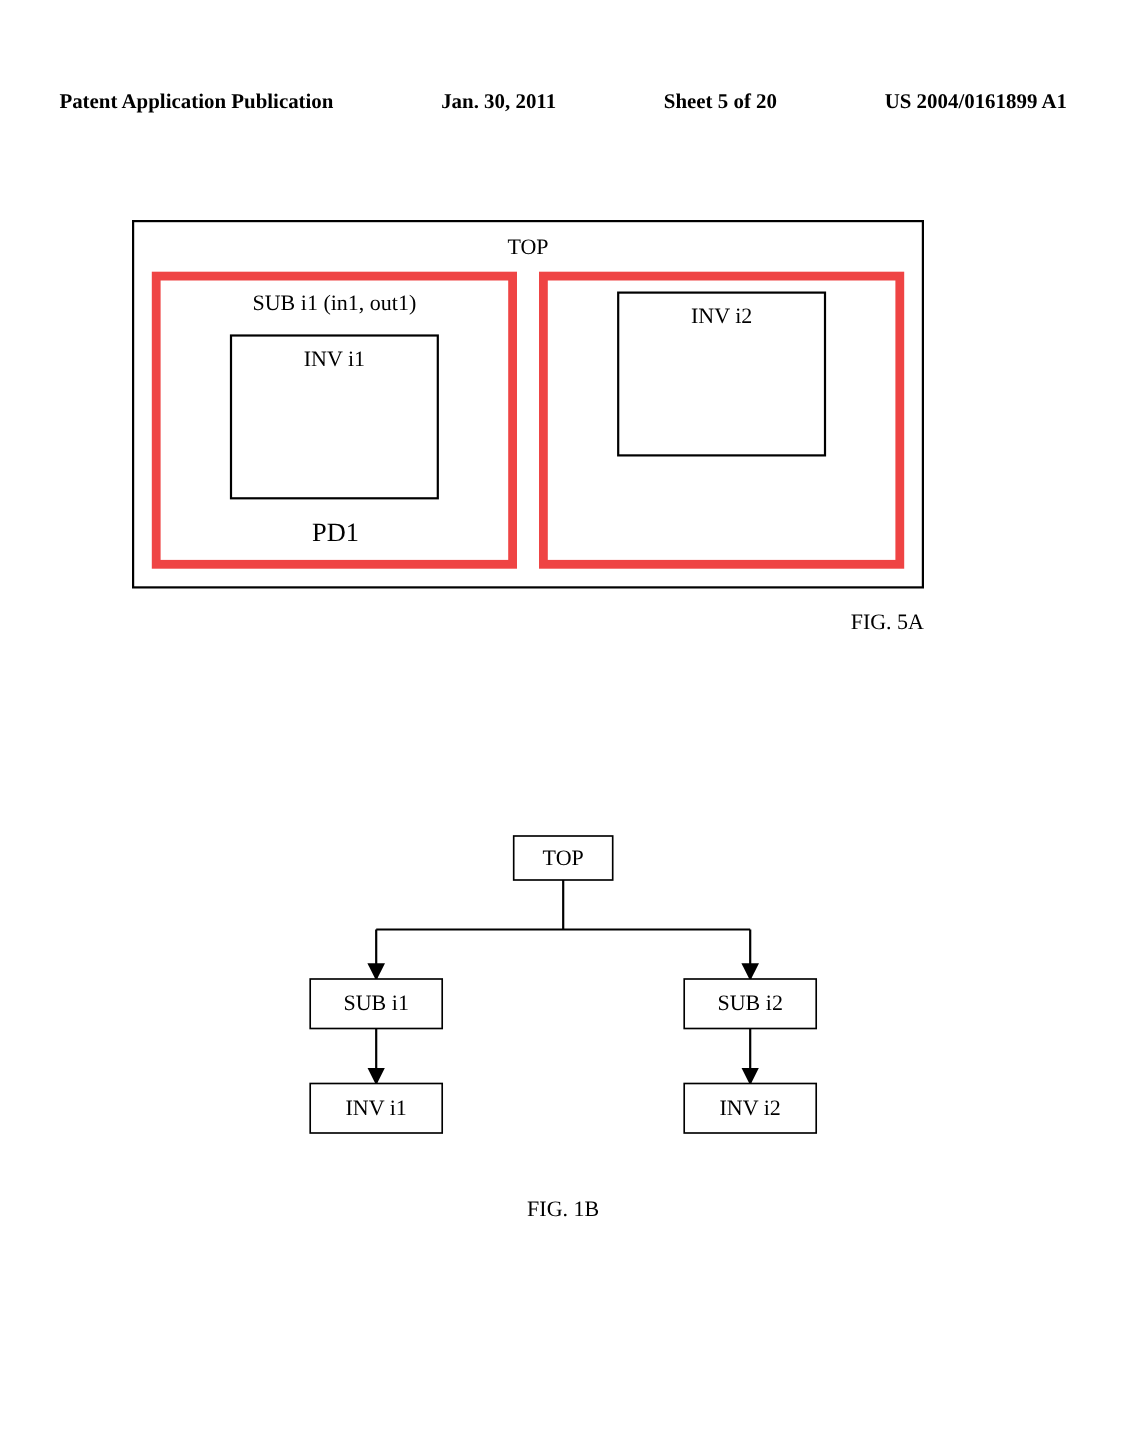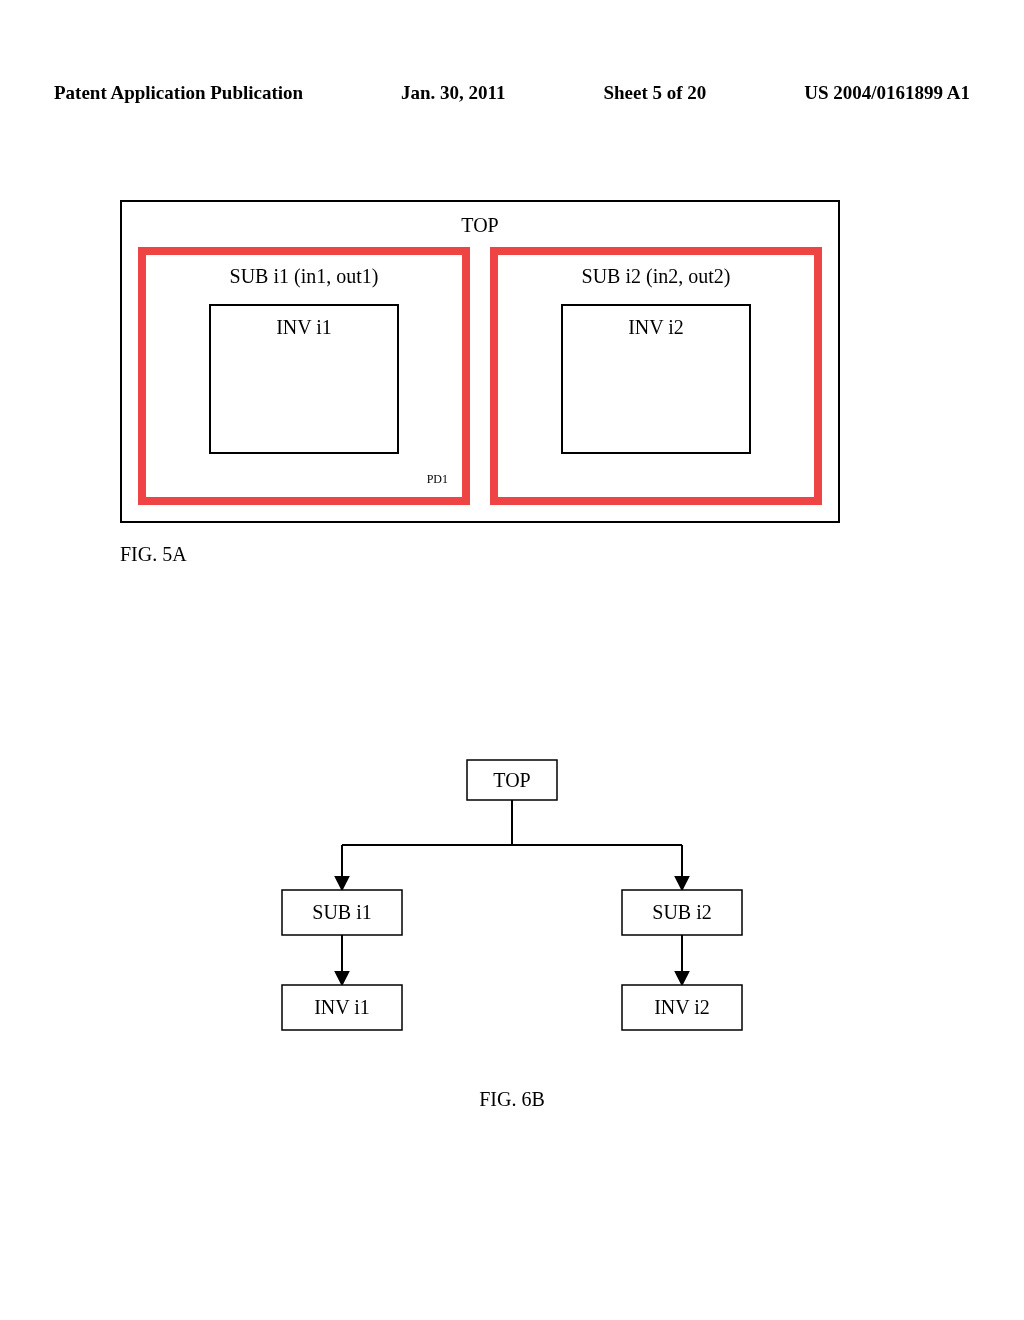--- a/index.html
+++ b/index.html
@@ -62,26 +62,26 @@
   .inv-box {
     border: 2px solid #000;
     width: 190px;
     height: 150px;
     margin: 0 auto 18px auto;
     text-align: center;
     padding-top: 10px;
     font-size: 20px;
   }
   .pd-label {
-    text-align: right;
-    font-size: 12px;
+    text-align: center;
+    font-size: 24px;
     padding-left: 2px;
   }
   .fig5a-caption {
-    text-align: left;
+    text-align: right;
     font-size: 20px;
     margin-top: 18px;
     line-height: 1.3;
   }
 
   .fig5b {
     position: absolute;
     top: 750px;
     left: 0;
     width: 100%;
@@ -127,21 +127,20 @@
   <div class="fig5a">
     <div class="top-box">
       <div class="top-label">TOP</div>
       <div class="subs">
         <div class="sub-box">
           <div class="sub-label">SUB i1 (in1, out1)</div>
           <div class="inv-box">INV i1</div>
           <div class="pd-label">PD1</div>
         </div>
         <div class="sub-box">
-          <div class="sub-label">SUB i2 (in2, out2)</div>
           <div class="inv-box">INV i2</div>
         </div>
       </div>
     </div>
     <div class="fig5a-caption">
       <div>FIG. 5A</div>
     </div>
   </div>
 
   <div class="fig5b">
@@ -169,16 +168,16 @@
       <rect class="tree-box" x="420" y="140" width="120" height="45"></rect>
       <text class="tree-text" x="480" y="164">SUB i2</text>
 
       <rect class="tree-box" x="80" y="235" width="120" height="45"></rect>
       <text class="tree-text" x="140" y="259">INV i1</text>
 
       <rect class="tree-box" x="420" y="235" width="120" height="45"></rect>
       <text class="tree-text" x="480" y="259">INV i2</text>
     </svg>
 
-    <div class="fig5b-caption">FIG. 6B</div>
+    <div class="fig5b-caption">FIG. 1B</div>
   </div>
 
 </div>
 
 </body></html>

